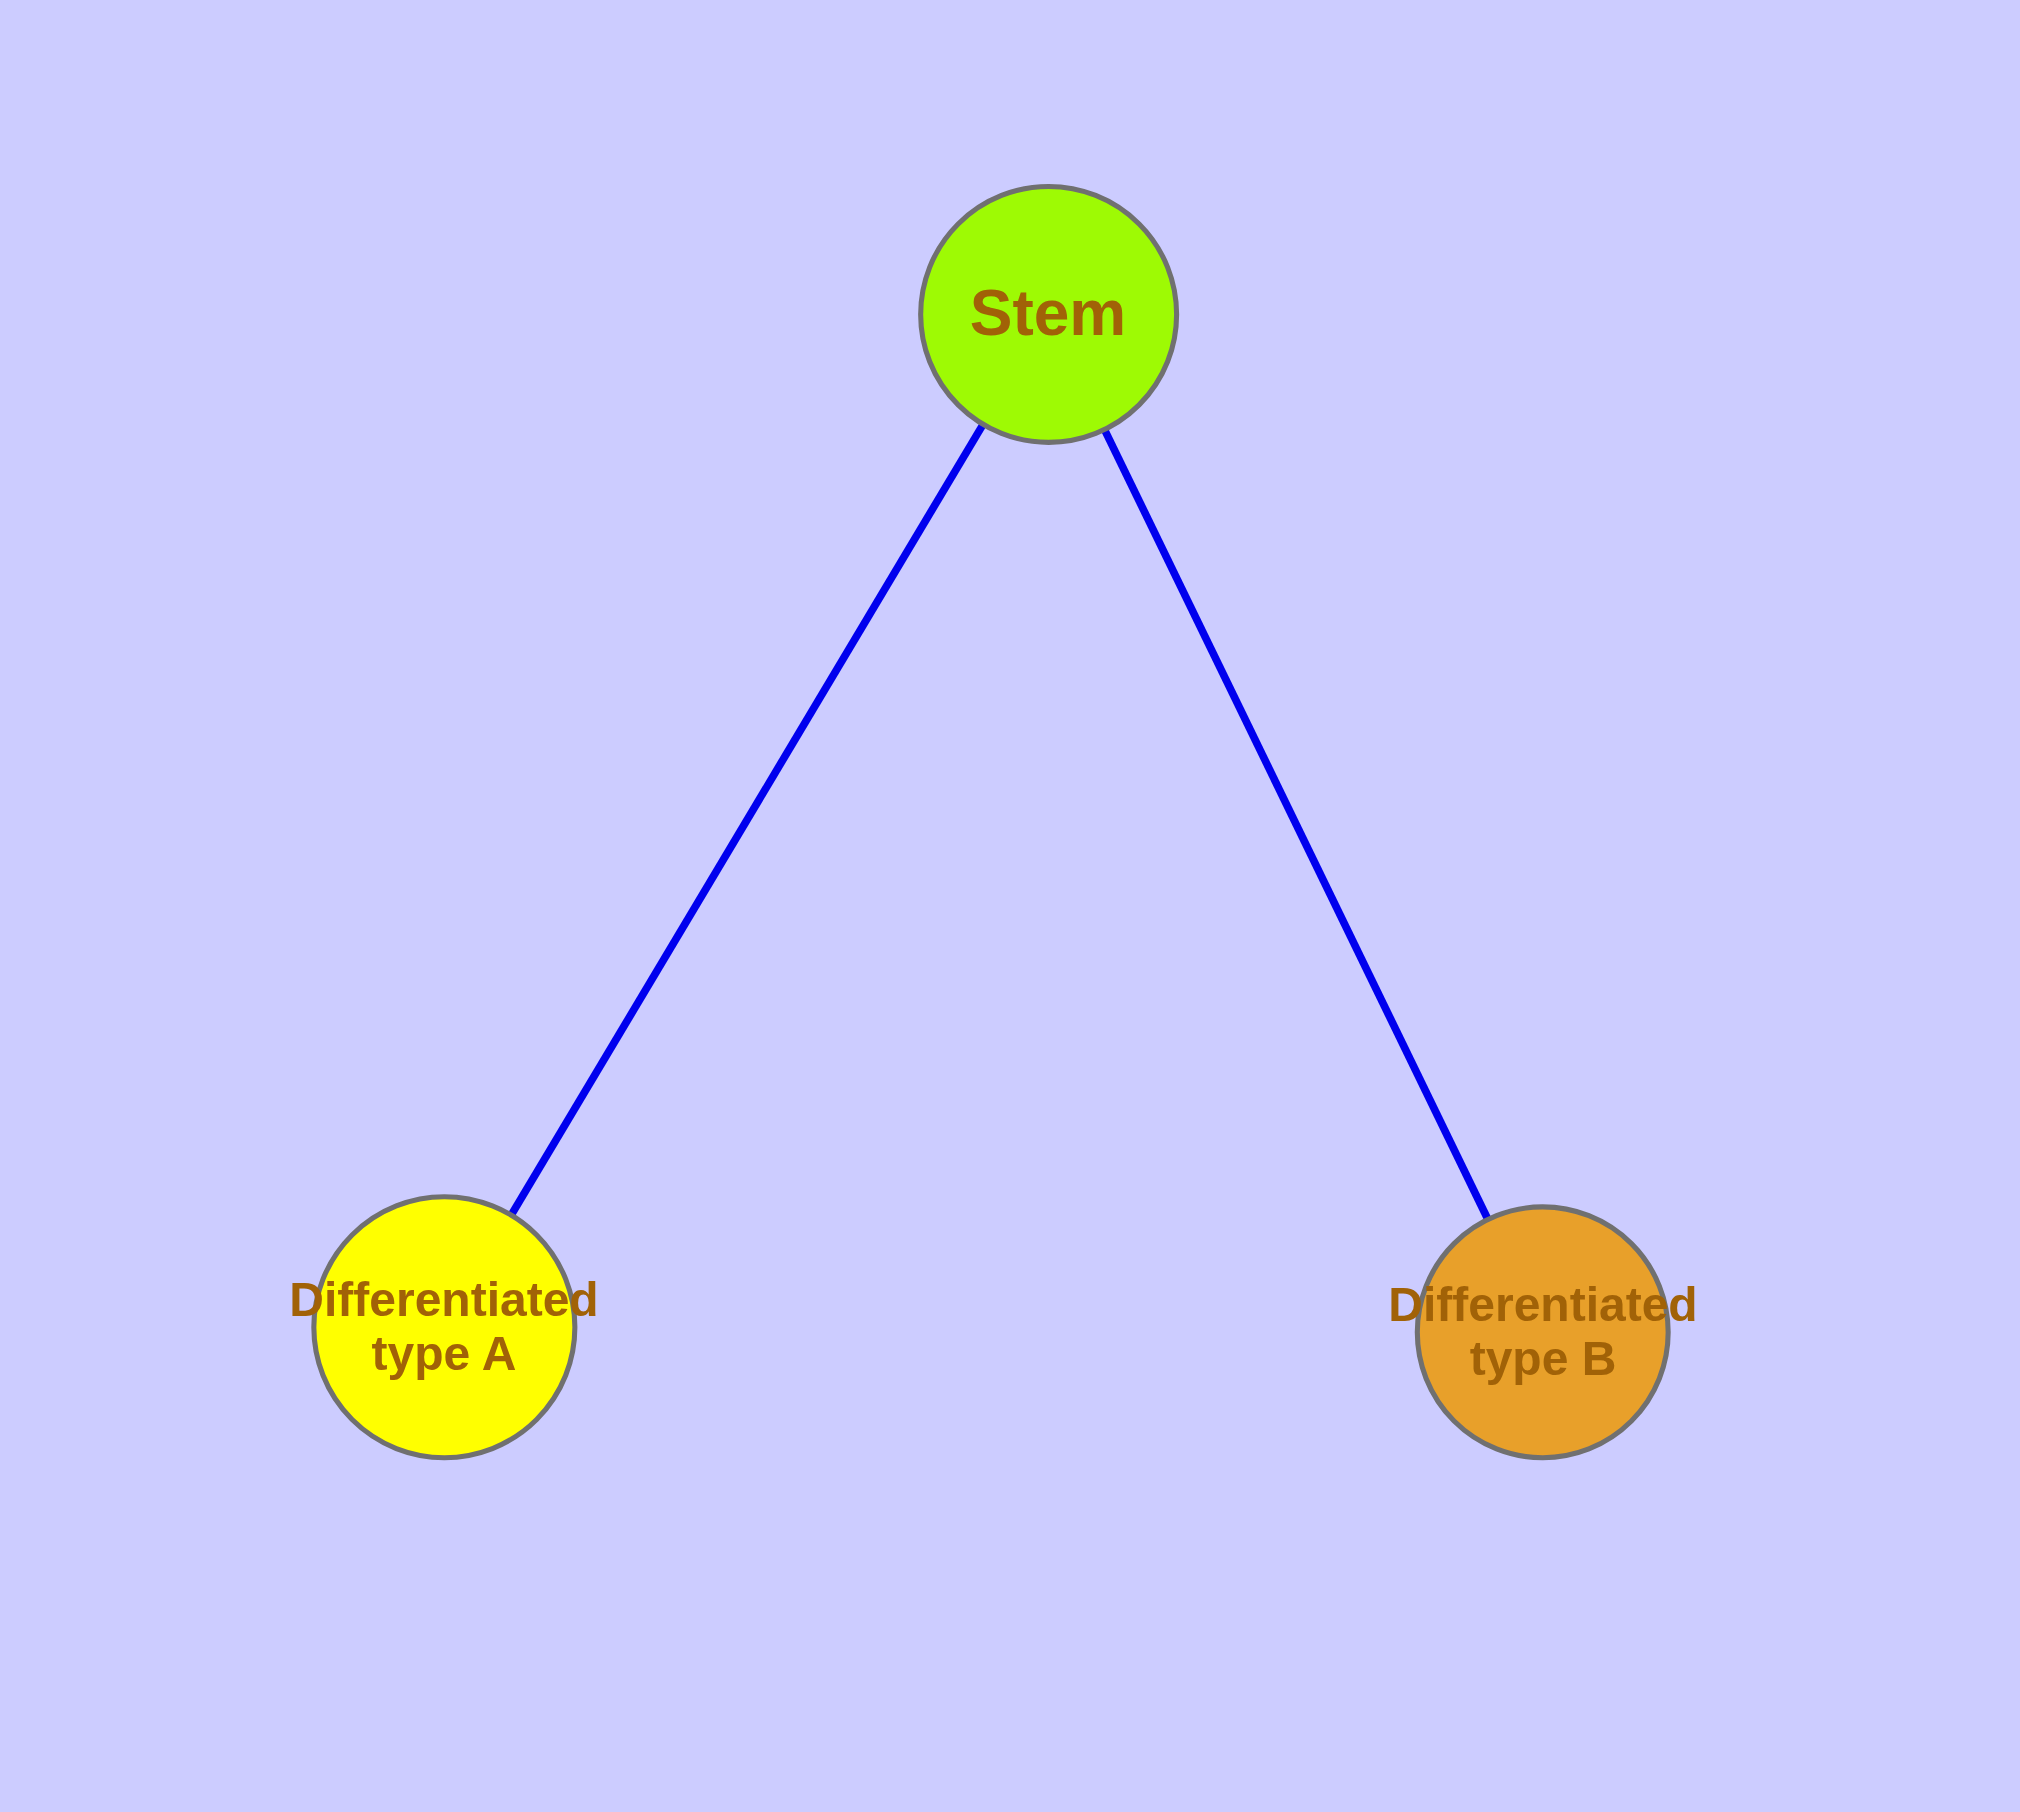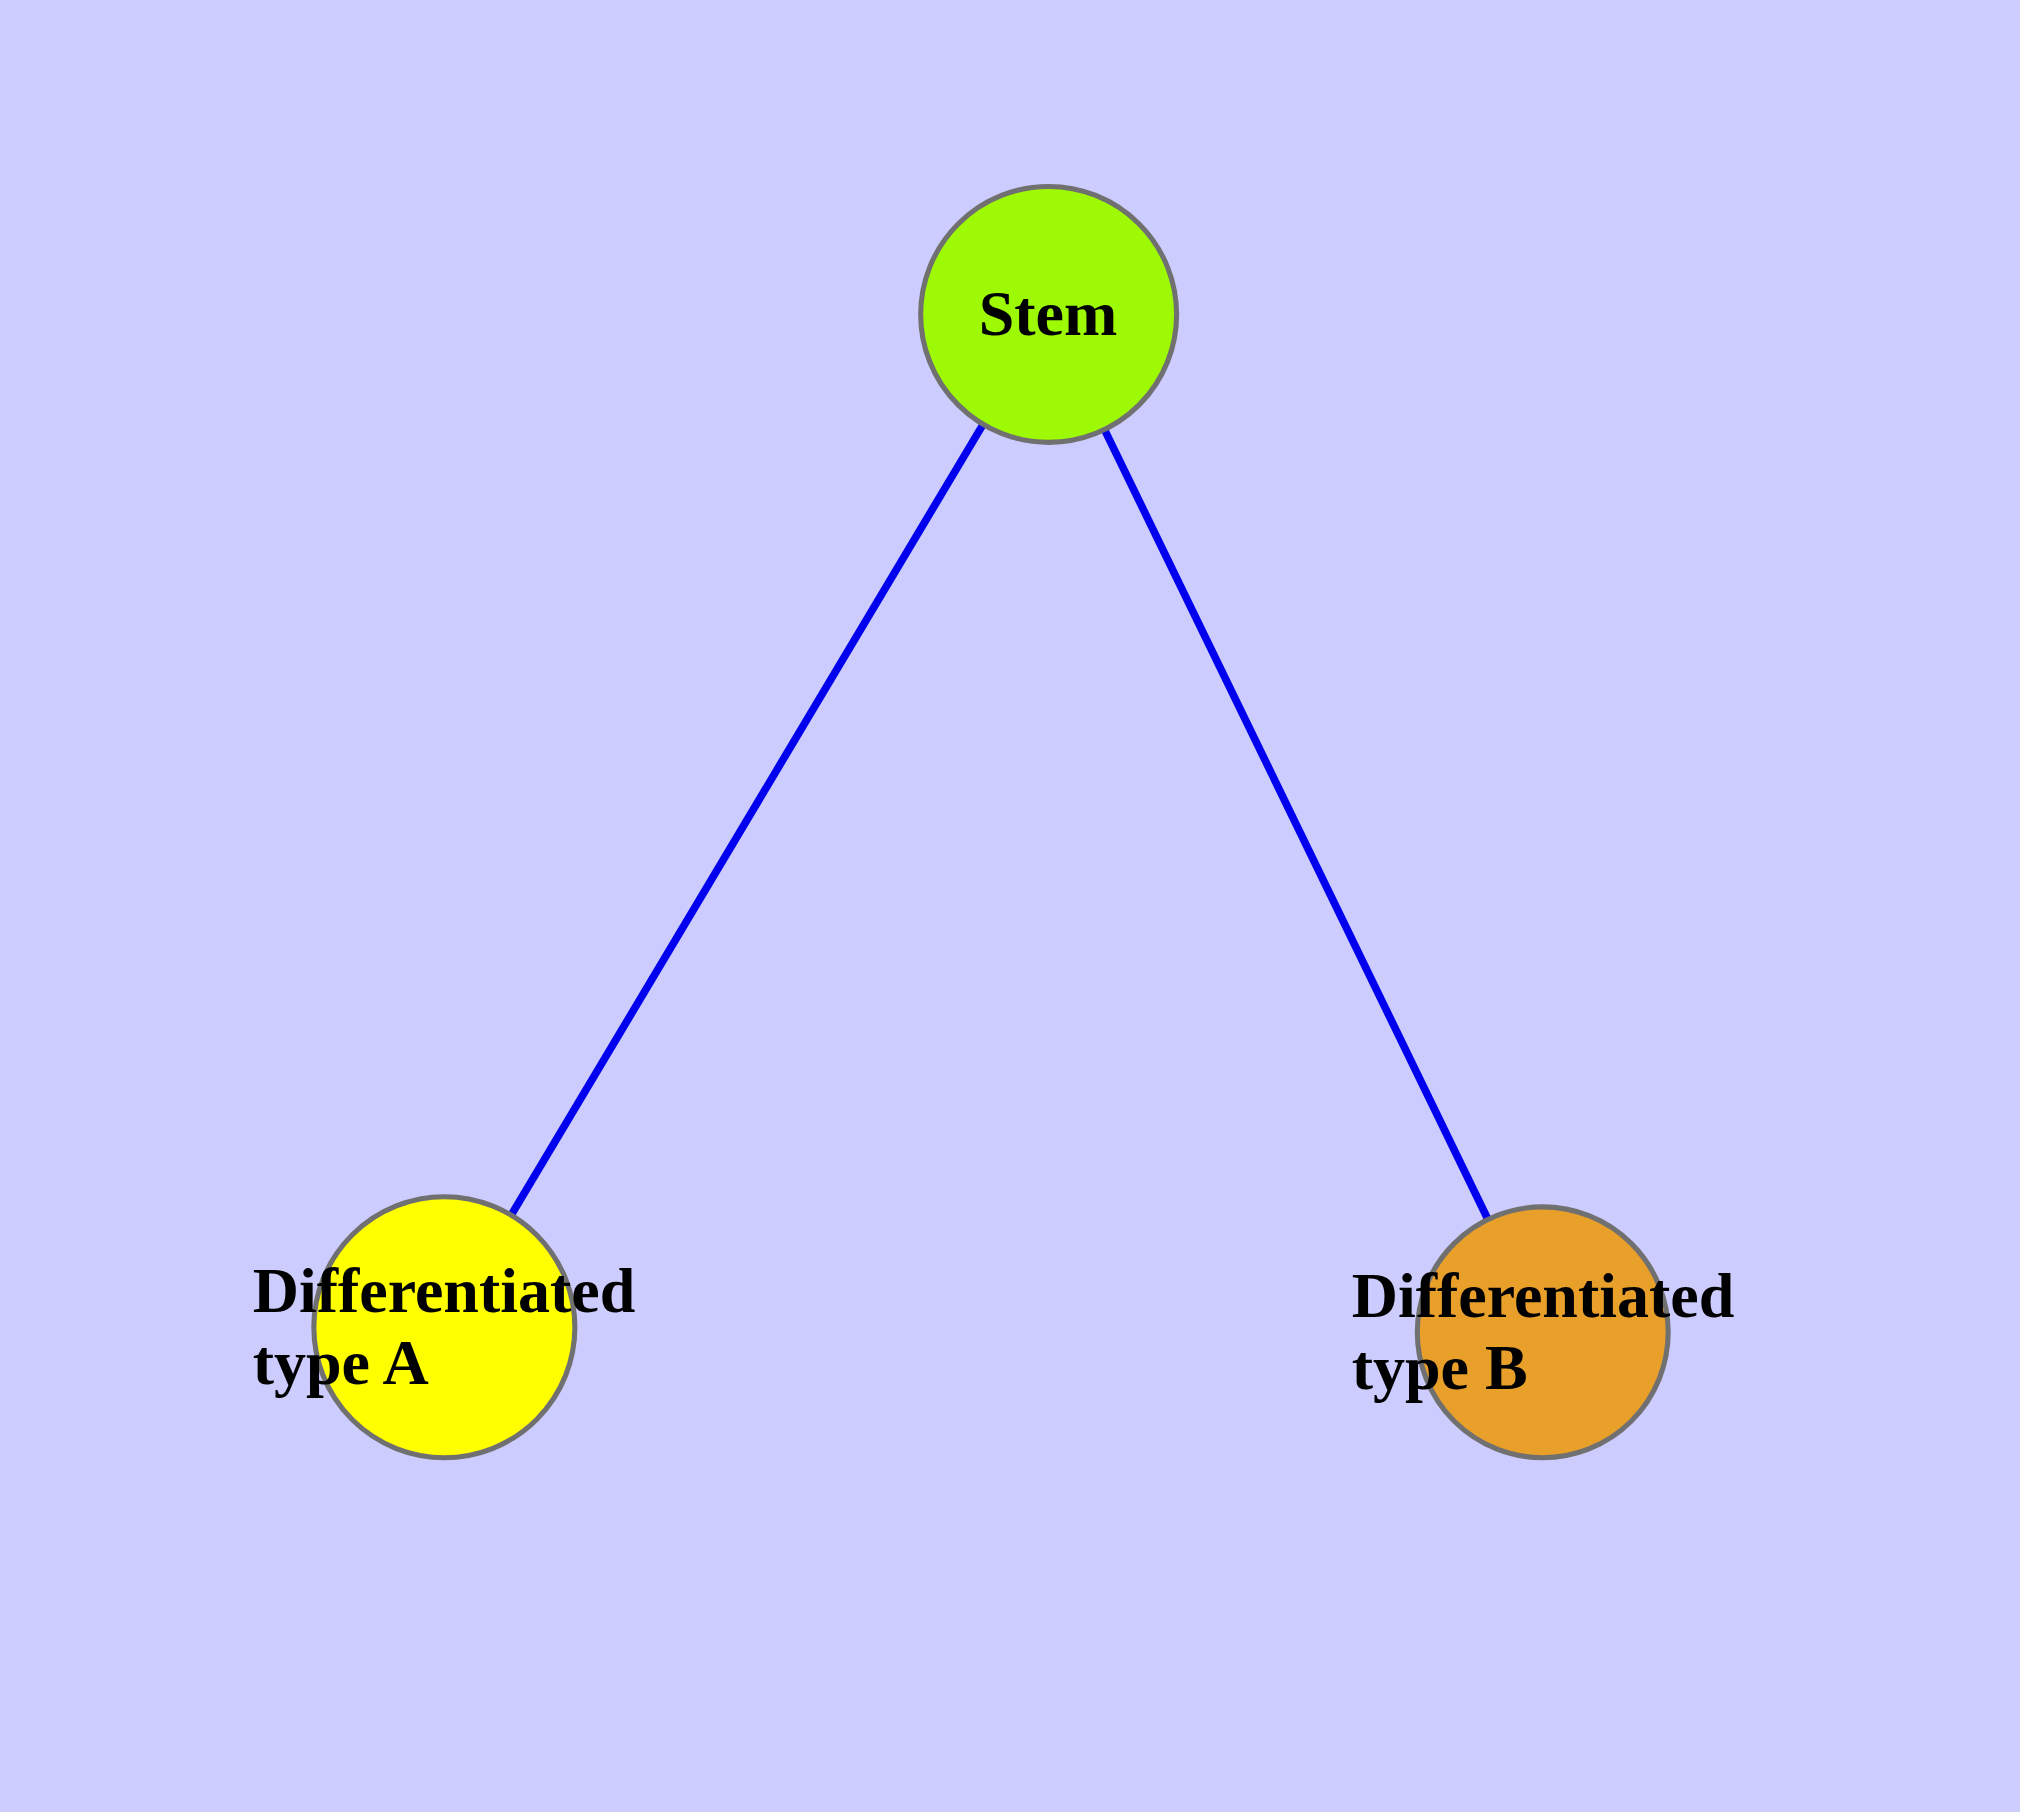--- a/index.html
+++ b/index.html
@@ -23,33 +23,34 @@
   }
   #graph-svg {
     position: absolute;
     left: 0;
     top: 0;
     width: 2021px;
     height: 1812px;
   }
   .node-label {
     position: absolute;
-    color: #000000;
+    text-align: center;
+    color: #a16207;
     font-weight: bold;
-    font-family: Liberation Serif, serif;
+    font-family: Liberation Sans, sans-serif;
     white-space: pre;
     line-height: 1.12;
     pointer-events: none;
     transform: translate(-50%, -50%);
   }
   .node-label.stem {
     font-size: 64px;
   }
   .node-label.leaf {
-    font-size: 64px;
+    font-size: 48px;
   }
 </style>
 </head>
 <body>
 
 <div id="canvas" style="width: 2021px; height: 1812px;">
 
   <div id="canvas-bg" style="background: rgb(204, 204, 255);"></div>
 
   <svg id="graph-svg" viewBox="0 0 2384 2138" xmlns="http://www.w3.org/2000/svg" style="width: 2021px; height: 1812px;">

